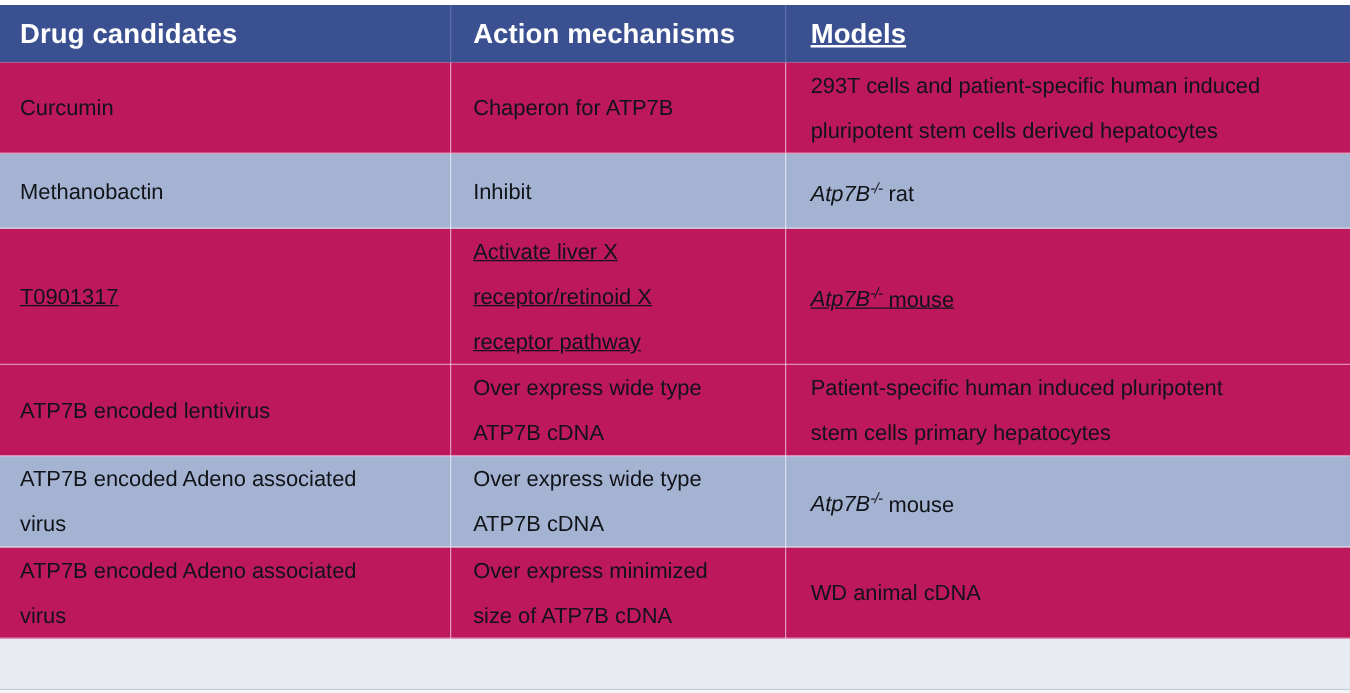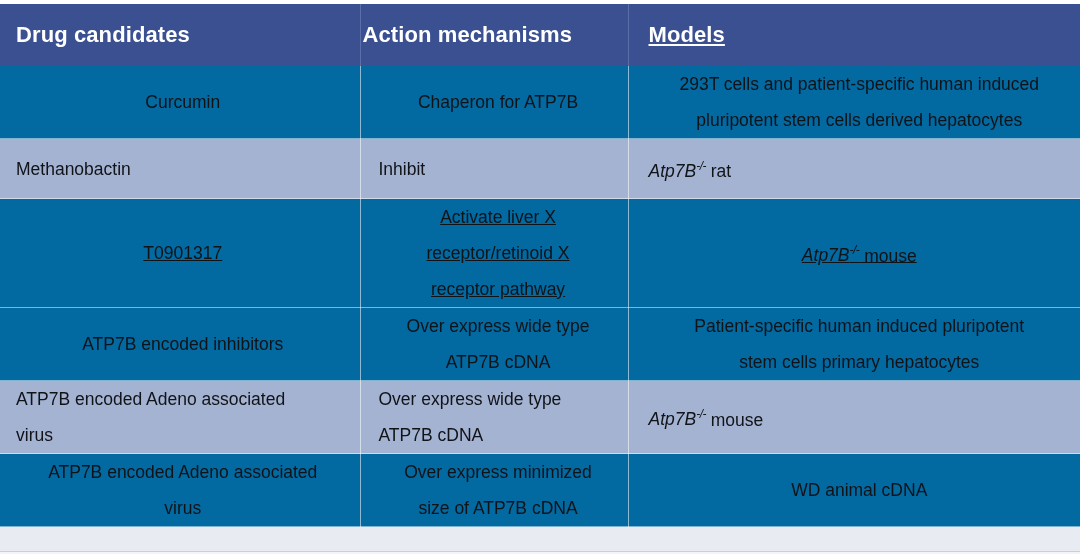--- a/index.html
+++ b/index.html
@@ -32,46 +32,46 @@
   col.c1 { width: 360px; }
   col.c2 { width: 268px; }
   col.c3 { width: 452px; }
 
   thead th {
     background: #3a5091;
     color: #ffffff;
     font-size: 22px;
     font-weight: bold;
     text-align: left;
-    height: 62px;
+    height: 46px;
     padding: 0 0 0 16px;
     border-right: 1px solid #5a6ea8;
     box-sizing: border-box;
     vertical-align: middle;
     letter-spacing: 0.1px;
   }
   thead th:last-child { border-right: none; text-decoration: underline; }
-  thead th.col2-head { padding-left: 2px; }
+  thead th.col2-head { padding-left: 18px; }
   thead th.col3-head { padding-left: 20px; }
 
   tbody td {
     font-size: 17.5px;
     color: #101317;
     vertical-align: middle;
     padding: 0 10px 0 16px;
     border-right: 1px solid rgba(255,255,255,0.55);
     border-bottom: 1px solid rgba(255,255,255,0.5);
     box-sizing: border-box;
     line-height: 36px;
   }
   tbody td:last-child { border-right: none; }
   tbody td.col2 { padding-left: 18px; }
   tbody td.col3 { padding-left: 20px; }
 
-  tr.row-light td { background: #0369a1; text-align: center; }
+  tr.row-light td { background: #be185d; }
   tr.row-dark  td { background: #a5b3d3; }
 
   tr.r-curcumin td      { height: 70px; }
   tr.r-methanobactin td { height: 60px; }
   tr.r-t0901317 td      { height: 107px; text-decoration: underline; }
   tr.r-p38 td           { height: 46px; }
   tr.r-lenti td         { height: 68px; }
   tr.r-aav1 td          { height: 70px; }
   tr.r-aav2 td          { height: 70px; }
 
@@ -139,21 +139,21 @@
         <td class="col2 cell-lines">
           <span>Activate liver X</span>
           <span>receptor/retinoid X</span>
           <span>receptor pathway</span>
         </td>
         <td class="col3"><span class="gene"><span>Atp7B</span><sup>-/-</sup></span><span> mouse</span></td>
       </tr>
 
 
       <tr class="row-light r-lenti">
-        <td class="col1">ATP7B encoded inhibitors</td>
+        <td class="col1">ATP7B encoded lentivirus</td>
         <td class="col2 cell-lines">
           <span>Over express wide type</span>
           <span>ATP7B cDNA</span>
         </td>
         <td class="col3 cell-lines">
           <span>Patient-specific human induced pluripotent</span>
           <span>stem cells primary hepatocytes</span>
         </td>
       </tr>
 

